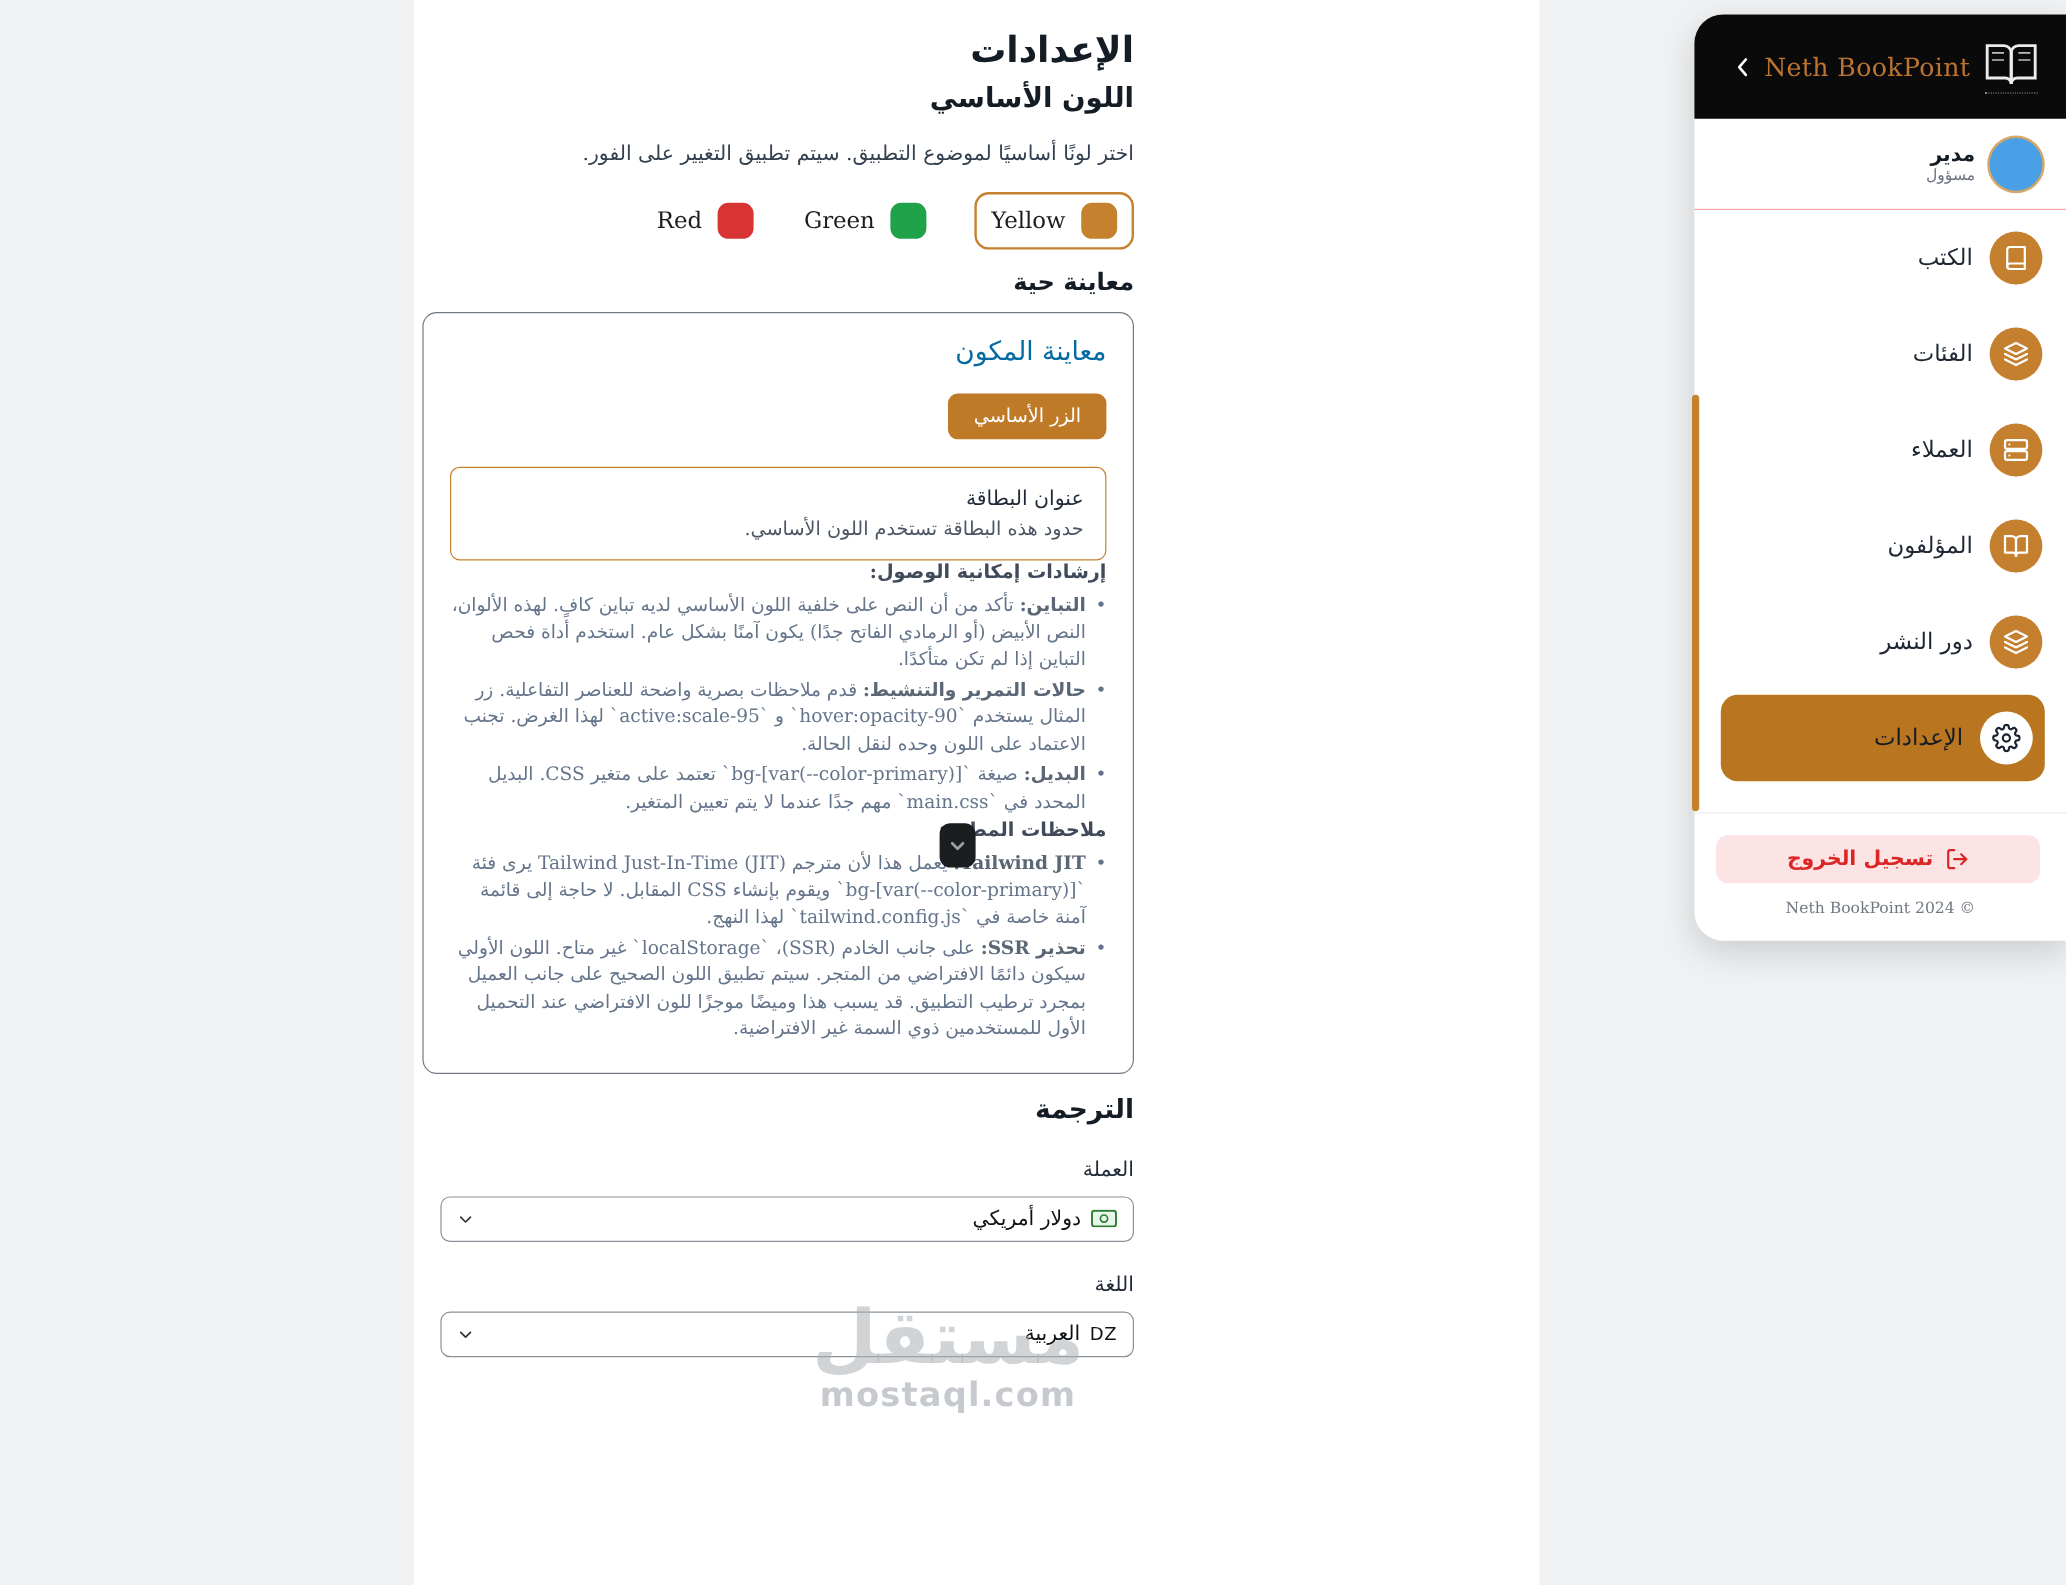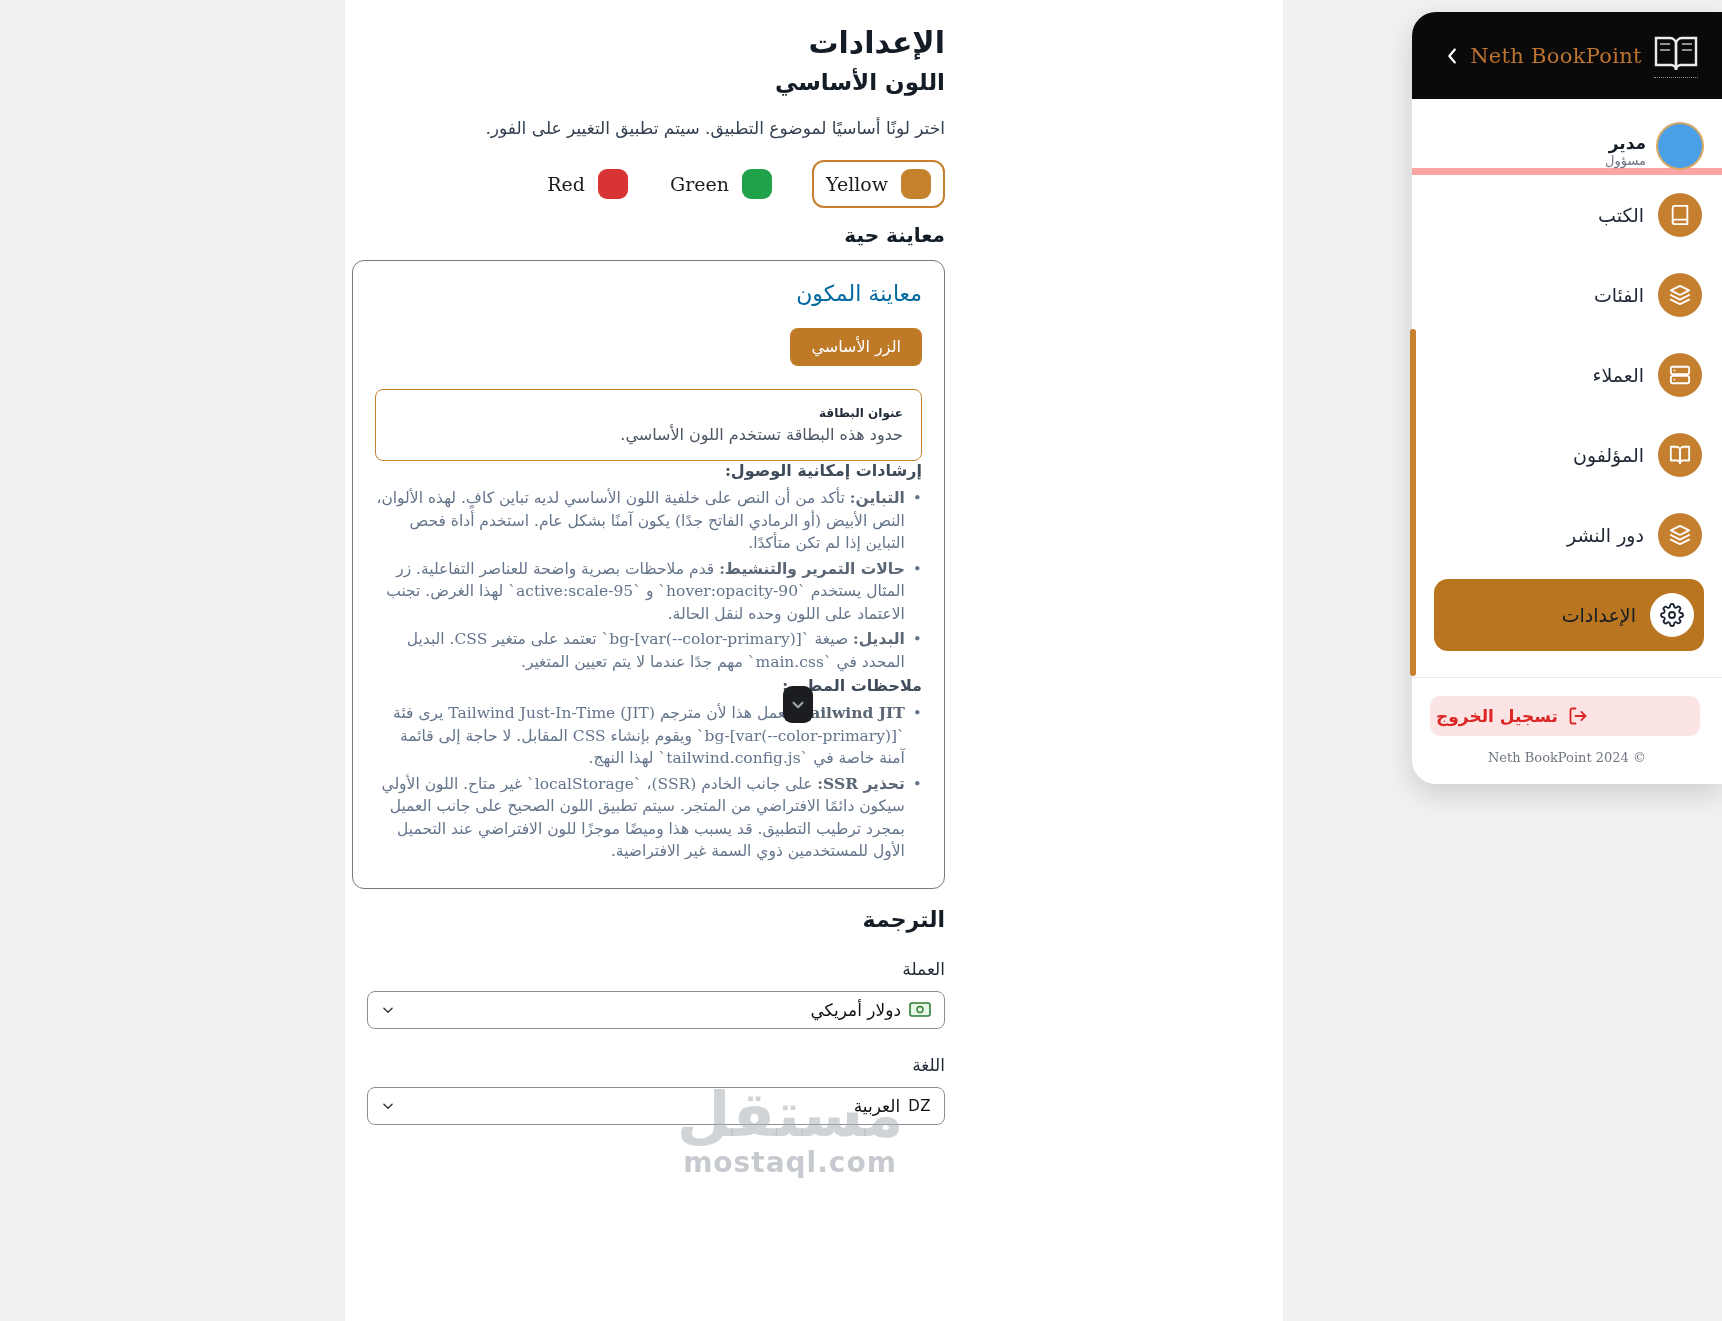--- a/index.html
+++ b/index.html
@@ -15,21 +15,21 @@
   .color-row{margin-top:20px;display:flex;align-items:center;gap:38px;}
   .color-btn{display:flex;align-items:center;gap:13px;direction:ltr;cursor:pointer;background:none;border:none;padding:4px 2px;font-family:"DejaVu Serif",serif;}
   .color-btn .color-label{font-size:19px;color:#1c1c1c;}
   .swatch{width:30px;height:30px;border-radius:9px;display:inline-block;}
   .color-btn.selected{border:2px solid #c5812e;border-radius:12px;padding:7px 12px;background:#fff;}
   .live-title{margin:14px 0 0;font-size:20px;line-height:26px;font-weight:bold;color:#141c26;}
   .preview-box{margin-top:12px;border:1px solid #727a84;border-radius:12px;background:#fff;padding:21px 22px 22px;}
   .component-title{font-size:22px;line-height:24px;color:#0369a1;}
   .primary-btn{display:inline-block;margin-top:22px;height:38px;line-height:38px;padding:0 21px;background:#bf7a28;color:#ffffff;font-size:16px;border:none;border-radius:8px;cursor:pointer;font-family:"DejaVu Sans",sans-serif;}
   .accent-card{margin-top:23px;border:1px solid #c5812e;border-radius:8px;padding:16px 18px;}
-  .accent-card .card-title{font-size:12px;font-weight:bold;color:#1f2937;}
+  .accent-card .card-title{font-size:17px;font-weight:normal;color:#1f2937;}
   .accent-card .card-desc{margin-top:5px;font-size:16px;color:#4b5563;}
   .notes-heading{font-size:16px;font-weight:bold;color:#3f4b5b;}
   .bullets{margin-top:7px;}
   .bullet{display:flex;gap:8px;font-size:15.5px;line-height:22.5px;color:#64748b;margin-bottom:3px;}
   .bullet .dot{flex:0 0 auto;}
   .bullet b{color:#5b6775;}
   .translate-title{margin:16px 0 0;font-size:22px;line-height:28px;font-weight:bold;color:#141c26;}
   .field-label{margin-top:26px;font-size:17px;color:#1f2937;}
   .select{margin-top:12px;width:578px;height:38px;border:1px solid #8a9099;border-radius:8px;background:#fff;display:flex;align-items:center;justify-content:space-between;padding:0 13px;box-sizing:border-box;cursor:pointer;}
   .select .sel-value{display:flex;align-items:center;gap:8px;font-size:17px;color:#111;}
@@ -44,35 +44,35 @@
   .watermark .wm-ar{font-size:62px;line-height:66px;font-weight:800;color:rgba(170,176,183,.55);}
   .watermark .wm-en{font-size:28px;line-height:30px;font-weight:700;color:rgba(160,166,173,.6);letter-spacing:1px;}
 
   
   .sidebar{position:absolute;left:1412px;top:0;width:310px;height:772px;background:#fff;border-radius:24px 0 0 24px;box-shadow:0 10px 28px rgba(0,0,0,.15);z-index:5;direction:rtl;margin-top:12px;}
   .sb-header{height:87px;background:#0a0a0b;border-radius:24px 0 0 0;display:flex;align-items:center;direction:ltr;padding:0 18px 0 30px;box-sizing:border-box;}
   .sb-collapse{background:none;border:none;cursor:pointer;padding:0;display:flex;align-items:center;}
   .sb-title{flex:1;text-align:center;font-family:"DejaVu Serif",serif;font-size:21px;color:#bd7430;letter-spacing:.3px;}
   .sb-logo{width:56px;display:flex;flex-direction:column;align-items:center;gap:3px;}
   .logo-tagline{width:44px;border-top:1px dotted #8b8b8b;height:0;}
-  .sb-user{height:76px;display:flex;align-items:flex-end;gap:12px;padding:0 20px;border-bottom:7px solid #fca5a5;box-sizing:border-box;}
+  .sb-user{height:76px;display:flex;align-items:center;gap:12px;padding:0 20px;border-bottom:1px solid #fca5a5;box-sizing:border-box;}
   .avatar{width:44px;height:44px;border-radius:50%;background:#4aa0e6;box-shadow:0 0 0 2px #d7a865;flex:0 0 auto;}
   .sb-user-text{display:flex;flex-direction:column;}
   .sb-user-name{font-size:17px;font-weight:bold;color:#141c26;font-family:"DejaVu Sans",sans-serif;}
   .sb-user-role{font-size:13px;color:#6b7280;font-family:"DejaVu Sans",sans-serif;}
   .sb-nav{padding:0;}
   .nav-item{height:80px;display:flex;align-items:center;gap:14px;padding:0 20px;cursor:pointer;box-sizing:border-box;}
   .icon-circle{width:44px;height:44px;border-radius:50%;background:#c5802f;display:flex;align-items:center;justify-content:center;flex:0 0 auto;}
   .nav-label{font-size:19px;color:#1e2733;font-family:"DejaVu Sans",sans-serif;}
   .nav-item.active{background:#b9751f;border-radius:14px;margin:4px 18px 4px 22px;height:72px;padding:0 10px 0 16px;}
   .nav-item.active .icon-circle{background:#ffffff;}
   .nav-item.active .nav-label{color:#141c26;}
   .sb-scrollthumb{position:absolute;left:-2px;top:317px;width:6px;height:347px;background:#c5812e;border-radius:4px;}
   .sb-divider{border-top:1px solid #e8eaed;margin-top:26px;}
-  .logout-btn{margin:18px 22px 0 18px;height:40px;background:#fce4e4;color:#dc2626;border:none;border-radius:10px;display:flex;align-items:center;justify-content:flex-end;gap:10px;font-size:17px;font-weight:bold;cursor:pointer;width:270px;font-family:"DejaVu Sans",sans-serif;}
+  .logout-btn{margin:18px 22px 0 18px;height:40px;background:#fce4e4;color:#dc2626;border:none;border-radius:10px;display:flex;align-items:center;justify-content:center;gap:10px;font-size:17px;font-weight:bold;cursor:pointer;width:270px;font-family:"DejaVu Sans",sans-serif;}
   .sb-footer{margin-top:14px;text-align:center;font-size:13px;color:#707781;direction:ltr;}
 </style>
 </head>
 <body>
 
 <div class="page">
   <div class="main-panel"></div>
 
   <main class="content">
     <h1 class="page-title">الإعدادات</h1>

